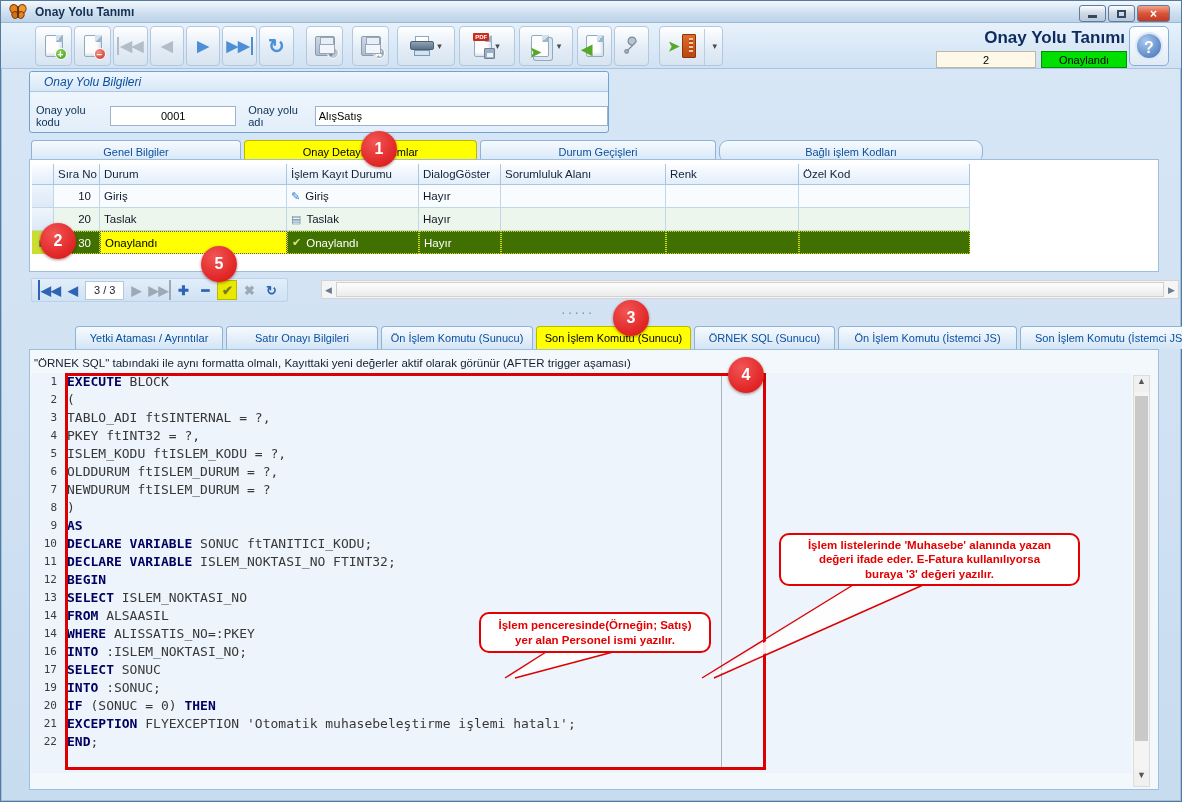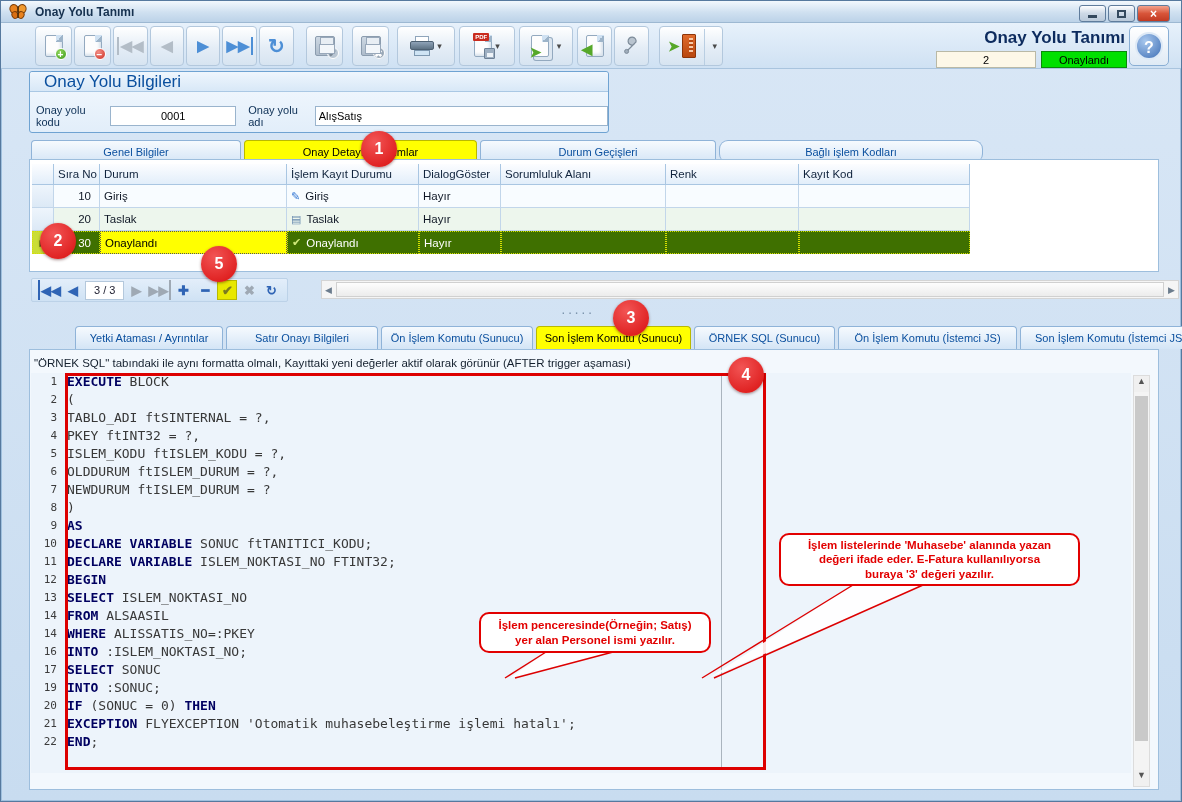--- a/index.html
+++ b/index.html
@@ -60,21 +60,21 @@
   .statbox { position:absolute; top:50px; height:17px; font-size:11px; display:flex; align-items:center; justify-content:center; border:1px solid #b9b9a6; }
   .helpbtn { position:absolute; right:12px; top:25px; width:40px; height:40px; border:1px solid #89aed4; border-radius:5px;
     background:linear-gradient(#ffffff,#dfeaf5); display:flex; align-items:center; justify-content:center; }
   .helpbtn .q { width:28px; height:28px; border-radius:50%; background:radial-gradient(circle at 35% 30%, #a8c8ee,#3f6fb5);
     color:#fff; font-weight:bold; font-size:16px; text-align:center; line-height:27px; border:2px solid #dde9f6; }
 
   
   .group { position:absolute; left:28px; top:70px; width:580px; height:62px; border:1px solid #6fa3d2; border-radius:3px;
     background:linear-gradient(#f4f9fe,#e2eefa); }
   .group-hd { height:20px; border-bottom:1px solid #aac8e4; background:linear-gradient(#eff6fd,#d8e8f7);
-    font-size:17px; color:#0a4f9e; display:flex; align-items:center; padding-left:14px; border-radius:3px 3px 0 0; }
+    font-size:12px; color:#0a4f9e; display:flex; align-items:center; padding-left:14px; border-radius:3px 3px 0 0;font-style:italic; }
   .group-row { display:flex; align-items:center; margin:12px 0 0 6px; font-size:11px; color:#0c2f55; }
   .tinput { height:20px; border:1px solid #9ab4cd; background:#fff; font-size:11px; color:#000; padding:0 3px;
     font-family:"Liberation Sans", sans-serif; }
 
   
   .tabrow { position:absolute; display:flex; gap:3px; }
   .tab { height:23px; border:1px solid #8fb3d8; border-bottom:none; border-radius:4px 4px 0 0;
     background:linear-gradient(#f6fafe,#d4e5f6); color:#0a4f9e; font-size:11px;
     display:flex; align-items:center; justify-content:center; }
   .tab.active { background:#ffff00; color:#000; border-color:#b9b900; }
@@ -260,21 +260,21 @@
   <div class="grid-area">
     <div class="grid" id="grid">
         <div class="grow ghead">
           <div class="gcell sel" style="width: 22px;"></div>
           <div class="gcell" style="width: 46px;">Sıra No</div>
           <div class="gcell" style="width: 187px;">Durum</div>
           <div class="gcell" style="width: 132px;">İşlem Kayıt Durumu</div>
           <div class="gcell" style="width: 82px;">DialogGöster</div>
           <div class="gcell" style="width: 165px;">Sorumluluk Alanı</div>
           <div class="gcell" style="width: 133px;">Renk</div>
-          <div class="gcell" style="width: 171px;">Kayıt Kod</div>
+          <div class="gcell" style="width: 171px;">Özel Kod</div>
         </div>
         <div class="grow row-a">
           <div class="gcell sel" style="width: 22px; font-size: 9px;"></div>
           <div class="gcell" style="width: 46px; justify-content: flex-end; padding-right: 8px;">10</div>
           <div class="gcell" style="width: 187px;">Giriş</div>
           <div class="gcell" style="width: 132px;"><span class="kicon" style="color: rgb(58, 123, 213);">✎</span>Giriş</div>
           <div class="gcell" style="width: 82px;">Hayır</div>
           <div class="gcell" style="width: 165px;"></div>
           <div class="gcell" style="width: 133px;"></div>
           <div class="gcell" style="width: 171px;"></div>

